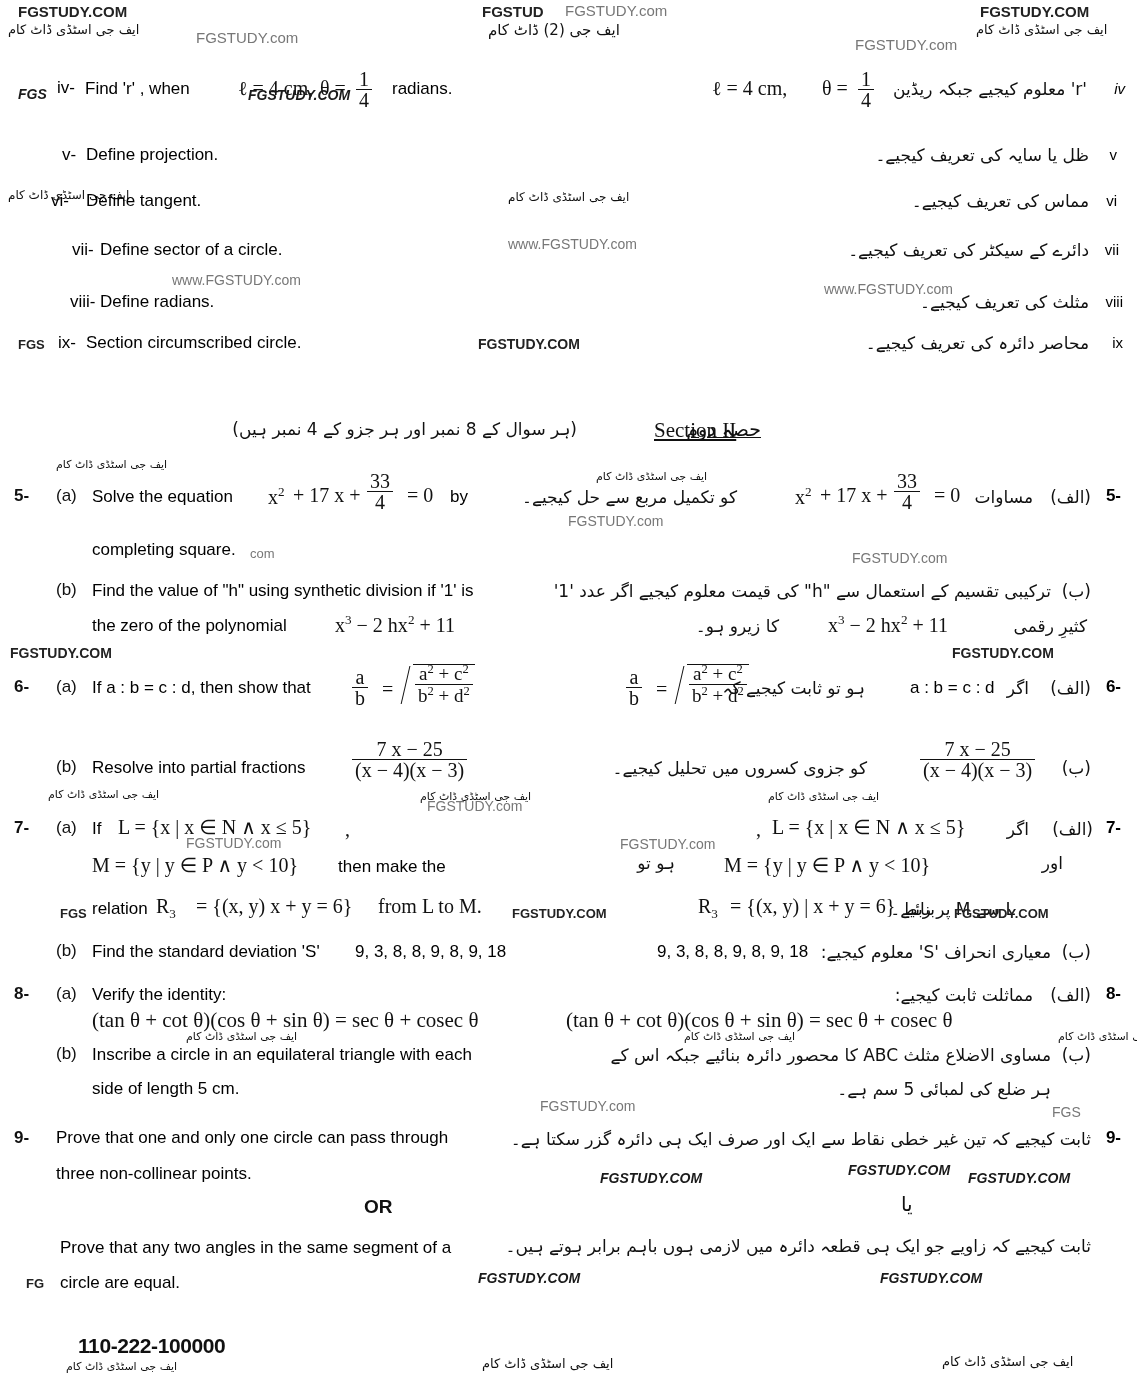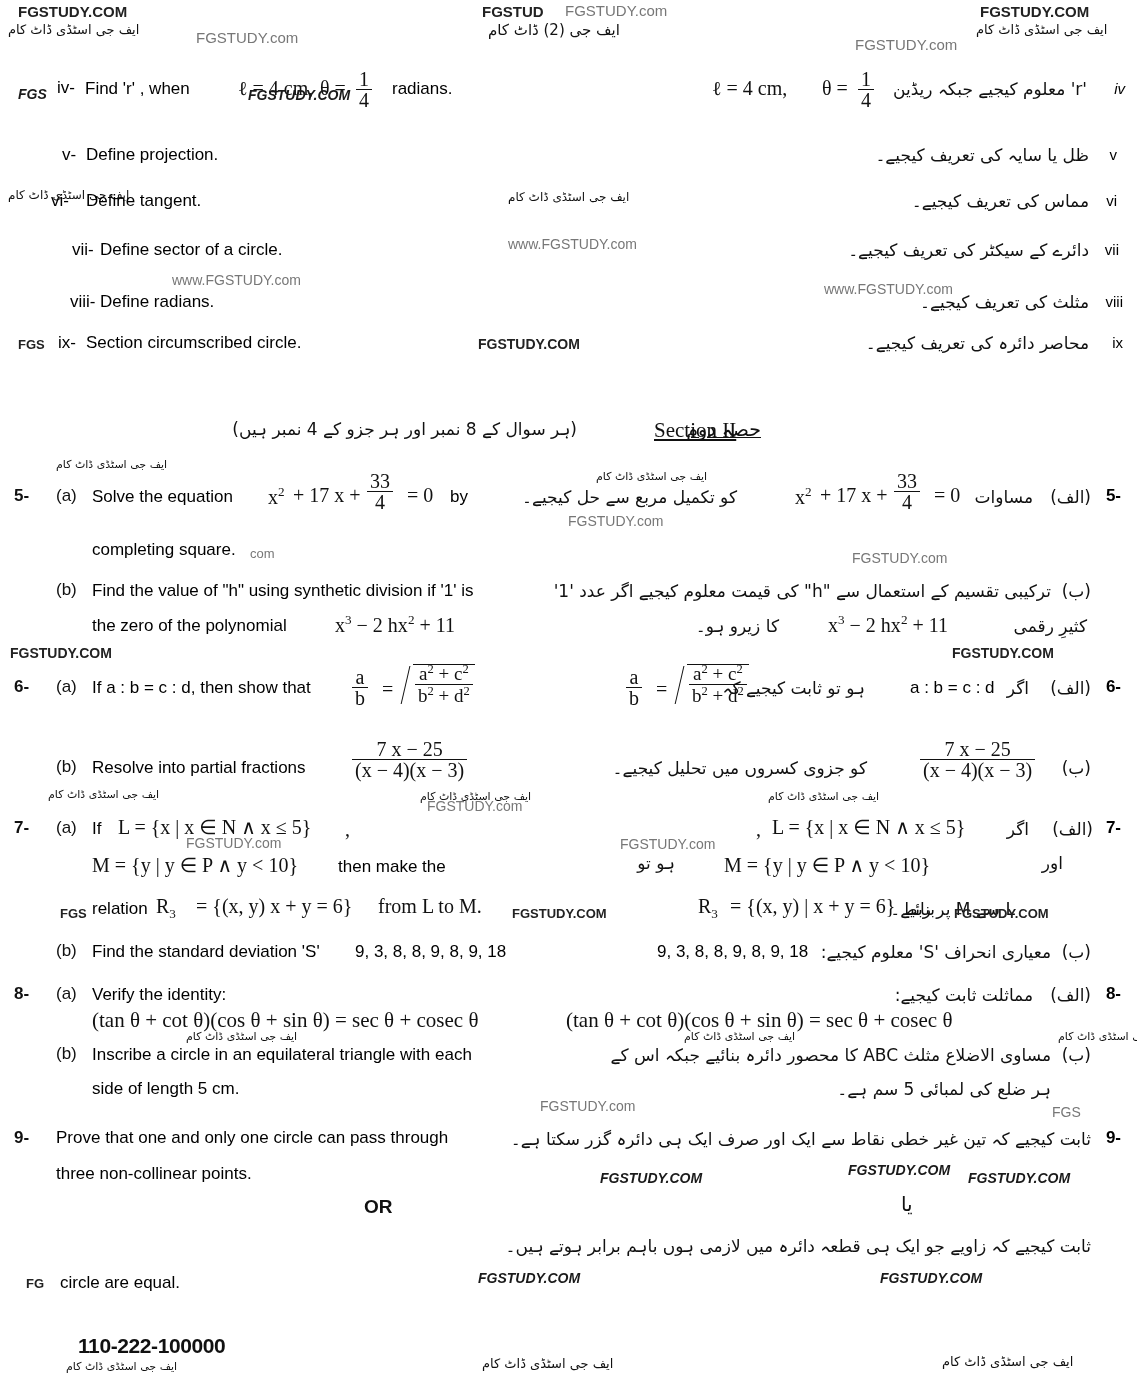--- a/index.html
+++ b/index.html
@@ -293,20 +293,21 @@
   <div class="abs en" style="right:16px;top:1128px;font-weight:bold;">9-</div>
   <div class="abs ur" style="right:46px;top:1129px;">ثابت کیجیے کہ تین غیر خطی نقاط سے ایک اور صرف ایک ہی دائرہ گزر سکتا ہے۔</div>
 
   <div class="wm wm-b" style="left:600px;top:1170px;font-size:14px;">FGSTUDY.COM</div>
   <div class="wm wm-b" style="left:848px;top:1162px;font-size:14px;">FGSTUDY.COM</div>
   <div class="wm wm-b" style="left:968px;top:1170px;font-size:14px;">FGSTUDY.COM</div>
 
   <div class="abs or" style="left:364px;top:1196px;">OR</div>
   <div class="abs ur" style="left:893px;top:1192px;font-size:20px;">یا</div>
 
+  <div class="abs en" style="left:60px;top:1238px;">Prove that any two angles in the same segment of a</div>
   <div class="abs en" style="left:60px;top:1273px;">circle are equal.</div>
   <div class="wm wm-bold" style="left:26px;top:1276px;font-size:13px;">FG</div>
 
   <div class="abs ur" style="right:46px;top:1236px;">ثابت کیجیے کہ زاویے جو ایک ہی قطعہ دائرہ میں لازمی ہوں باہم برابر ہوتے ہیں۔</div>
 
   <div class="wm wm-b" style="left:478px;top:1270px;font-size:14px;">FGSTUDY.COM</div>
   <div class="wm wm-b" style="left:880px;top:1270px;font-size:14px;">FGSTUDY.COM</div>
 
   <div class="abs code" style="left:78px;top:1334px;">110-222-100000</div>
 

